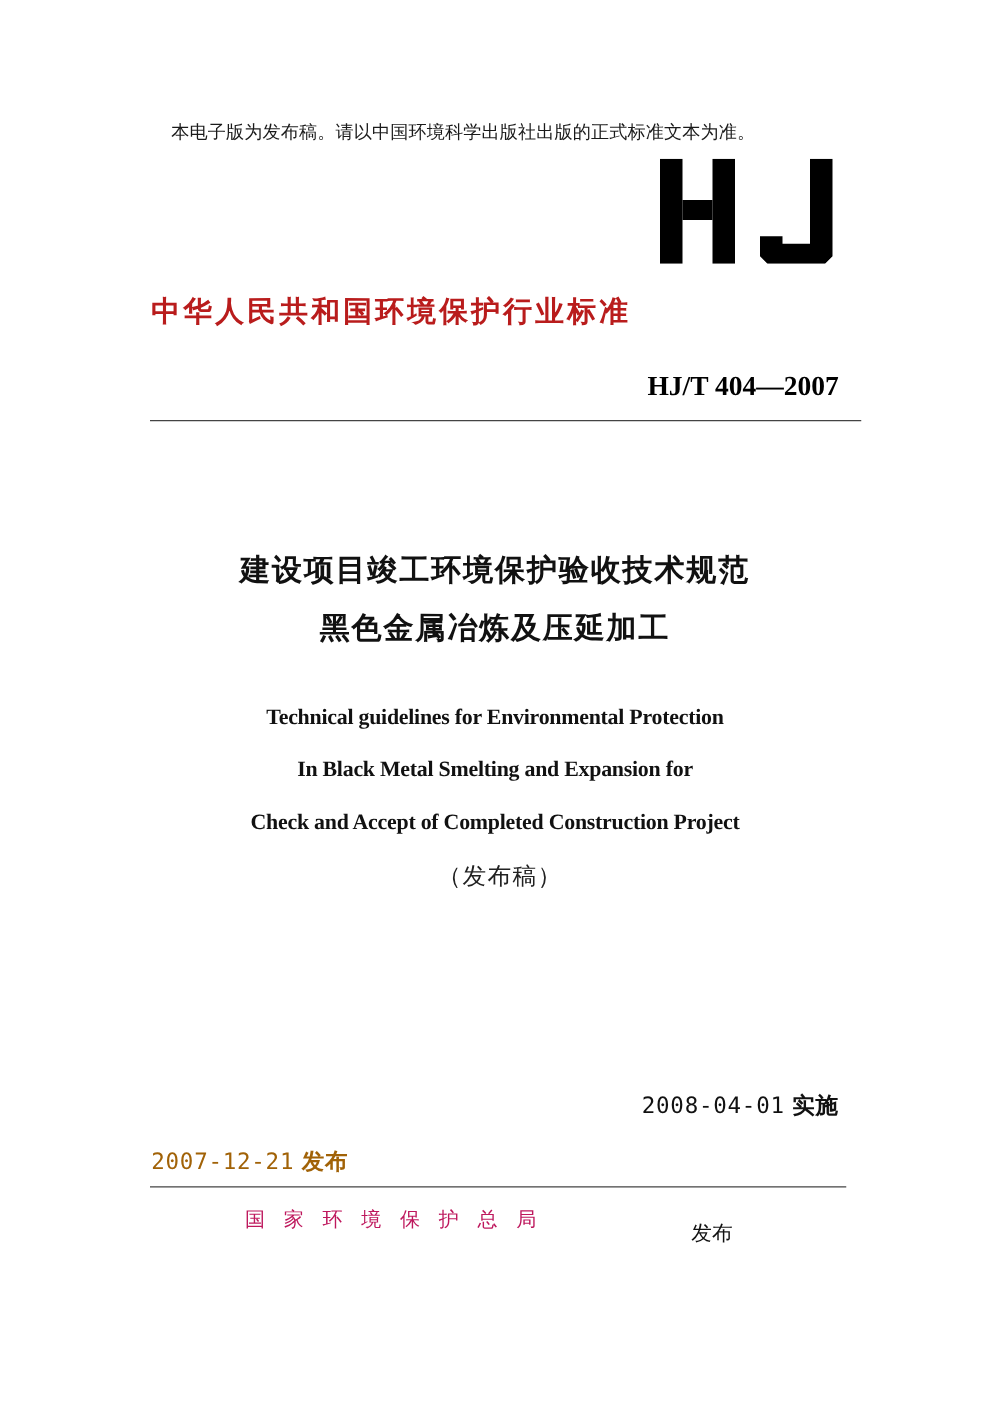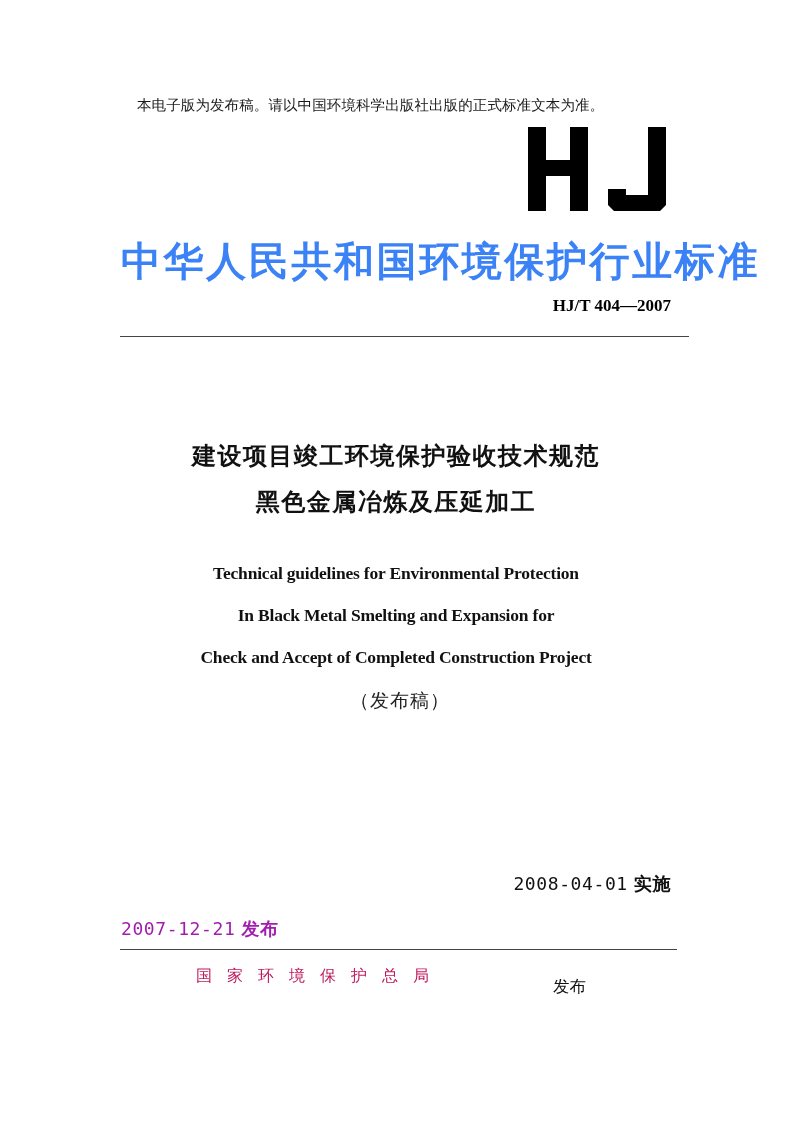--- a/index.html
+++ b/index.html
@@ -32,32 +32,32 @@
       top: 127px;
       width: 140px;
       height: 84px;
     }
 
     .std-title {
       left: 121px;
       top: 234px;
       font-family: "DejaVu Sans", sans-serif;
       font-weight: bold;
-      font-size: 40px;
+      font-size: 23px;
       letter-spacing: 2.6px;
       white-space: nowrap;
-      color: #3b82f6;
+      color: #b91c1c;
     }
 
     .std-number {
       right: 129px;
       top: 296px;
       font-family: "Liberation Serif", serif;
       font-weight: bold;
-      font-size: 17px;
+      font-size: 22px;
       white-space: nowrap;
     }
 
     .rule-top {
       left: 120px;
       top: 336px;
       width: 569px;
       height: 0;
       border-top: 1.5px solid #444444;
     }
@@ -102,21 +102,21 @@
       color: #222222;
     }
 
     .date-issue {
       left: 121px;
       top: 917px;
       font-family: "DejaVu Sans Mono", monospace;
       font-size: 18px;
       letter-spacing: 0.6px;
       white-space: nowrap;
-      color: #a21caf;
+      color: #a16207;
     }
     .date-effective {
       right: 129px;
       top: 872px;
       font-family: "DejaVu Sans Mono", monospace;
       font-size: 18px;
       letter-spacing: 0.6px;
       white-space: nowrap;
       color: #111111;
     }

